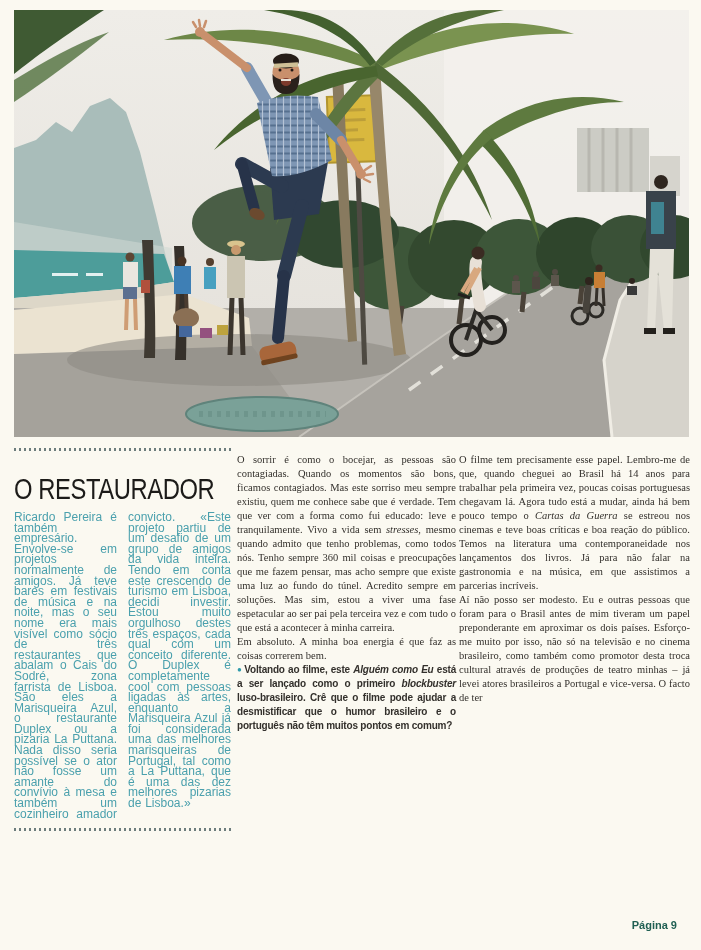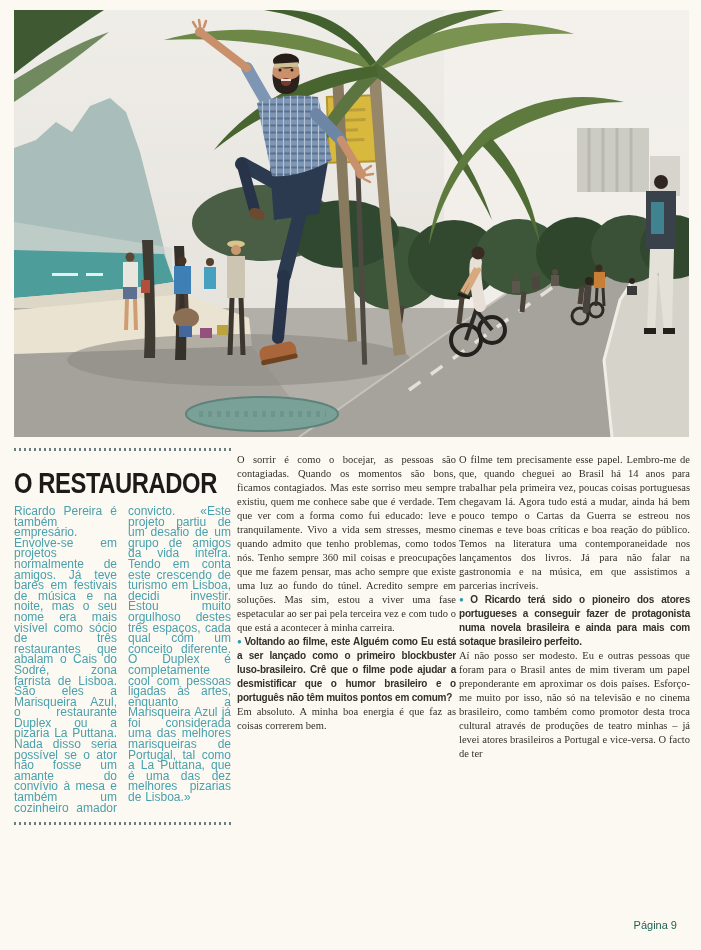--- a/index.html
+++ b/index.html
@@ -8,33 +8,33 @@
     --footer-color:#1f5f52;
   }
   *{box-sizing:border-box}
   html,body{margin:0;padding:0}
   body{background:#e8e6e0;font-family:"Liberation Sans",sans-serif}
   .page{position:relative;width:701px;height:950px;background:var(--page-bg);overflow:hidden}
   .photo{position:absolute;left:14px;top:10px;width:675px;height:427px;margin:0;overflow:hidden;background:#edebe6}
   .photo svg{display:block}
   .intro-col{position:absolute;left:14px;top:448px;width:217px}
   .dotted-rule{height:3px;width:100%;background-image:repeating-linear-gradient(to right,var(--rule-color) 0 2px,transparent 2px 5px);margin:0}
-  .headline{margin:18px 0 8px 0;font-family:"Liberation Sans",sans-serif;font-weight:700;font-size:29px;line-height:1;color:var(--headline-color);white-space:nowrap}
+  .headline{margin:24px 0 8px 0;font-family:"Liberation Sans",sans-serif;font-weight:400;font-size:29px;line-height:1;color:var(--headline-color);white-space:nowrap}
   .headline .condense{display:inline-block;transform:scaleX(.82);transform-origin:left center;letter-spacing:-.5px}
   .intro-text{column-count:2;column-gap:11px;height:308px;overflow:hidden;
     font-size:12px;line-height:10.6px;color:var(--intro-color);text-align:justify;word-spacing:.5px}
   .intro-col .dotted-rule.bottom{margin-top:8px}
   .col{position:absolute;top:453px}
   .col.mid{left:237px;width:219px}
   .col.right{left:459px;width:231px}
   .para{margin:0;font-family:"Liberation Serif",serif;font-size:10.5px;line-height:14px;color:var(--body-color);text-align:justify}
   .para.question{font-weight:700;font-family:"Liberation Sans",sans-serif;font-size:10px;line-height:14px;letter-spacing:-.2px}
-  .para .em{}
+  .para .em{font-style:italic}
   .bullet{color:var(--bullet-color);font-size:8px;margin-right:2px;vertical-align:1px}
-  .pagenum{position:absolute;top:919px;right:24px;font-weight:400;font-size:11px;color:var(--footer-color)}
+  .pagenum{position:absolute;top:919px;right:24px;font-weight:700;font-size:11px;color:var(--footer-color)}
 </style>
 </head>
 <body>
 
 <div class="page">
 
   <figure class="photo">
     <svg viewBox="0 0 675 427" width="675" height="427" preserveAspectRatio="none">
       <defs>
         <linearGradient id="sky" x1="0" y1="0" x2="0" y2="1">
@@ -227,23 +227,22 @@
 
   <section class="intro-col">
     <div class="dotted-rule top"></div>
     <h1 class="headline"><span class="condense">O RESTAURADOR</span></h1>
     <div class="intro-text">Ricardo Pereira é também empresário. Envolve-se em projetos normalmente de amigos. Já teve bares em festivais de música e na noite, mas o seu nome era mais visível como sócio de três restaurantes que abalam o Cais do Sodré, zona farrista de Lisboa. São eles a Marisqueira Azul, o restaurante Duplex ou a pizaria La Puttana. Nada disso seria possível se o ator não fosse um amante do convívio à mesa e também um cozinheiro amador convicto. «Este projeto partiu de um desafio de um grupo de amigos da vida inteira. Tendo em conta este crescendo de turismo em Lisboa, decidi investir. Estou muito orgulhoso destes três espaços, cada qual com um conceito diferente. O Duplex é completamente cool com pessoas ligadas às artes, enquanto a Marisqueira Azul já foi considerada uma das melhores marisqueiras de Portugal, tal como a La Puttana, que é uma das dez melhores pizarias de Lisboa.»</div>
     <div class="dotted-rule bottom"></div>
   </section>
 
   <section class="col mid">
       <p class="para answer"><span>O sorrir é como o bocejar, as pessoas são contagiadas. Quando os momentos são bons, ficamos contagiados. Mas este sorriso meu sempre existiu, quem me conhece sabe que é verdade. Tem que ver com a forma como fui educado: leve e tranquilamente. Vivo a vida sem </span><span class="em">stresses</span><span>, mesmo quando admito que tenho problemas, como todos nós. Tenho sempre 360 mil coisas e preocupações que me fazem pensar, mas acho sempre que existe uma luz ao fundo do túnel. Acredito sempre em soluções. Mas sim, estou a viver uma fase espetacular ao ser pai pela terceira vez e com tudo o que está a acontecer à minha carreira.</span></p>
+      <p class="para answer"><span>Em absoluto. A minha boa energia é que faz as coisas correrem bem.</span></p>
       <p class="para question"><span class="bullet">●</span><span>Voltando ao filme, este </span><span class="em">Alguém como Eu</span><span> está a ser lançado como o primeiro </span><span class="em">blockbuster</span><span> luso-brasileiro. Crê que o filme pode ajudar a desmistificar que o humor brasileiro e o português não têm muitos pontos em comum?</span></p>
-      <p class="para answer"><span>Em absoluto. A minha boa energia é que faz as coisas correrem bem.</span></p>
     </section>
   <section class="col right">
       <p class="para answer"><span>O filme tem precisamente esse papel. Lembro-me de que, quando cheguei ao Brasil há 14 anos para trabalhar pela primeira vez, poucas coisas portuguesas chegavam lá. Agora tudo está a mudar, ainda há bem pouco tempo o </span><span class="em">Cartas da Guerra</span><span> se estreou nos cinemas e teve boas críticas e boa reação do público. Temos na literatura uma contemporaneidade nos lançamentos dos livros. Já para não falar na gastronomia e na música, em que assistimos a parcerias incríveis.</span></p>
-      <p class="para question"><span class="bullet">●</span><span>O Ricardo terá sido o pioneiro dos atores portugueses a conseguir fazer de protagonista numa novela brasileira e ainda para mais com sotaque brasileiro perfeito.</span></p>
       <p class="para answer"><span>Aí não posso ser modesto. Eu e outras pessoas que foram para o Brasil antes de mim tiveram um papel preponderante em aproximar os dois países. Esforço-me muito por isso, não só na televisão e no cinema brasileiro, como também como promotor desta troca cultural através de produções de teatro minhas – já levei atores brasileiros a Portugal e vice-versa. O facto de ter</span></p>
     </section>
 
   <footer class="pagenum">Página 9</footer>
 </div>
 
 </body></html>

